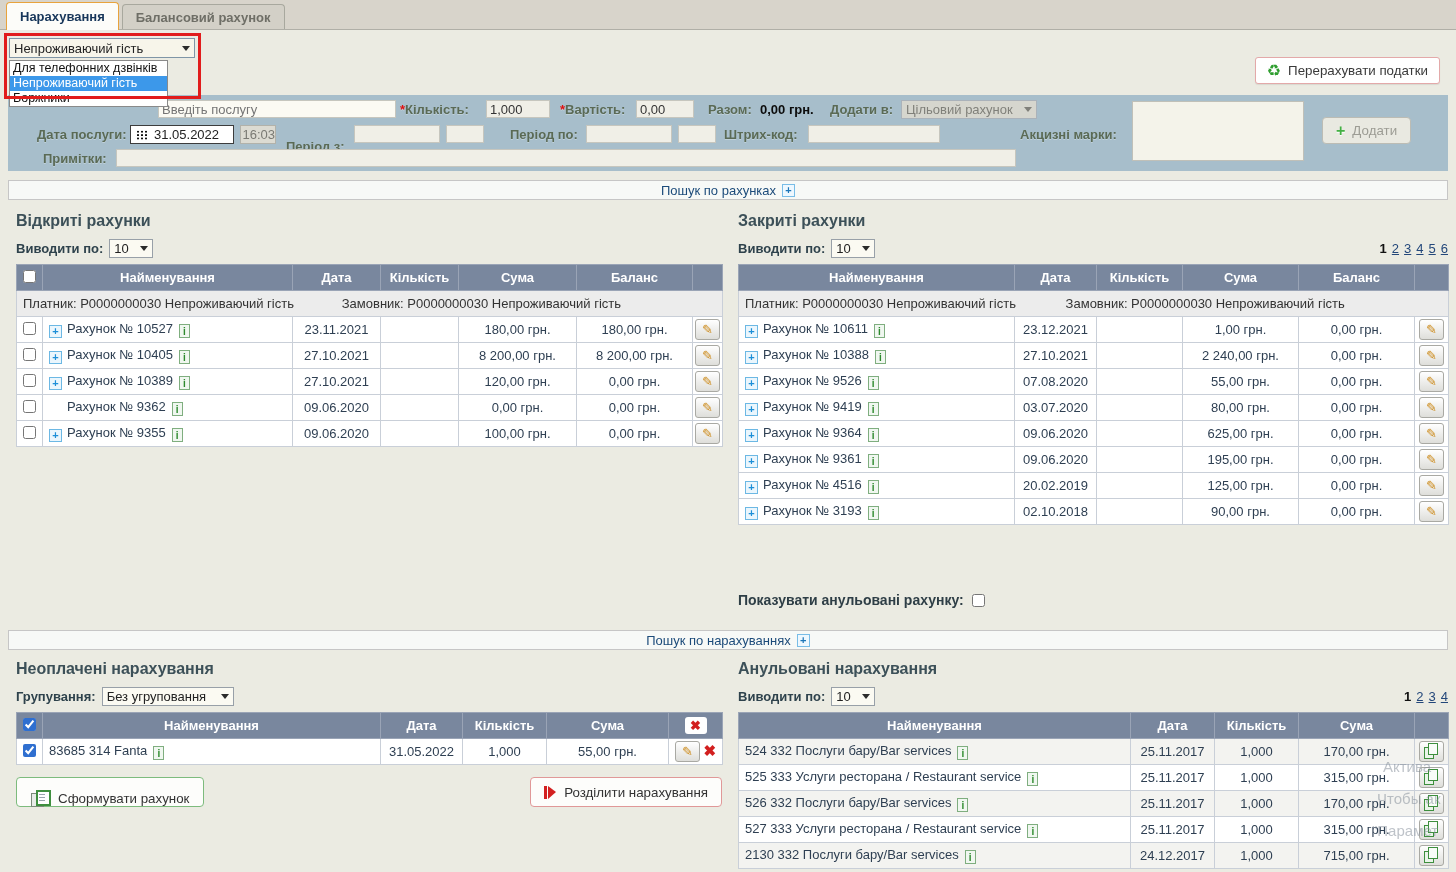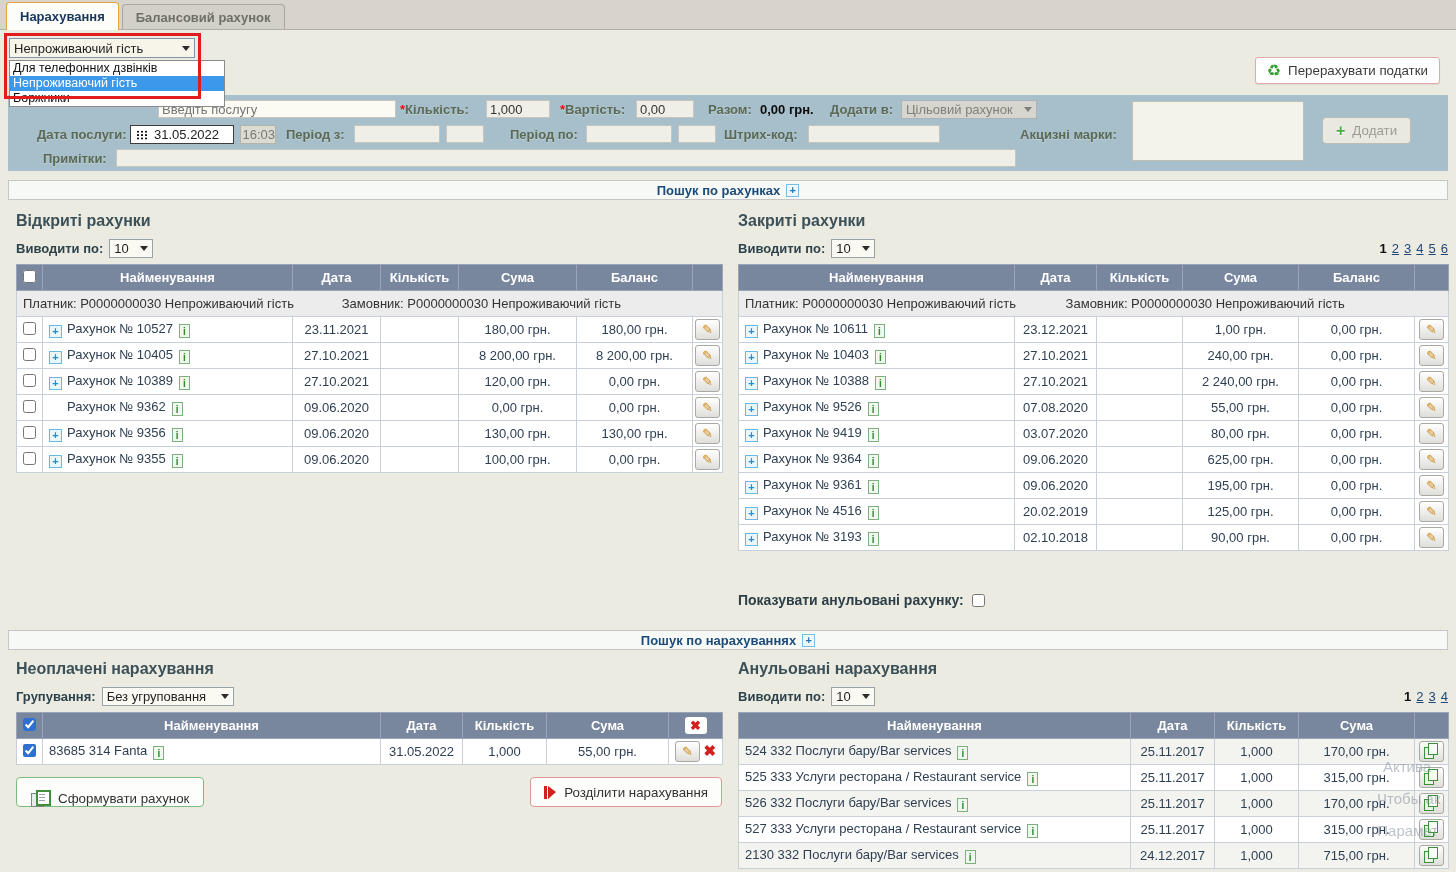--- a/index.html
+++ b/index.html
@@ -17,21 +17,21 @@
        margin-bottom:-1px;z-index:2;position:relative}
 
   
   .red-annotation{position:absolute;left:4px;top:33px;width:197px;height:66px;
        border:3px solid #e11c1c;z-index:40;pointer-events:none}
   .cat-select{position:absolute;left:9px;top:38px;width:186px;height:20px;z-index:35;
        display:flex;align-items:center;justify-content:space-between;background:#f7f5ea;
        border:1px solid #7f95a6;padding:0 4px;cursor:pointer}
   .car{width:0;height:0;border-left:4px solid transparent;border-right:4px solid transparent;
        border-top:5px solid #2b2b2b}
-  .optlist{position:absolute;left:9px;top:60px;width:216px;background:#fff;border:1px solid #8a8a8a;z-index:35}
+  .optlist{position:absolute;left:9px;top:60px;width:159px;background:#fff;border:1px solid #8a8a8a;z-index:35}
   .opt{height:15px;line-height:15px;padding:0 3px;white-space:nowrap;color:#111;cursor:pointer;font-size:12.5px;overflow:hidden}
   .opt.hl{background:#3c98ea;color:#fff}
 
   
   .recalc-btn{position:absolute;right:16px;top:57px;height:27px;display:inline-flex;align-items:center;gap:7px;
        background:#fff;border:1px solid #e3a9a9;border-radius:3px;padding:0 11px;color:#3a3a3a;cursor:pointer;
        box-shadow:0 1px 1px rgba(0,0,0,.08)}
   .recycle{color:#2f9e2f;font-size:16px;line-height:16px}
 
   
@@ -51,21 +51,21 @@
   .time-box{background:#dcdbd2;border:1px solid #b2b2aa;color:#7a7a74;height:19px;width:36px;
        display:inline-flex;align-items:center;justify-content:flex-end;padding-left:3px;overflow:hidden}
   .excise-ta{background:#f4f3ea;border:1px solid #c0c0b8;width:172px;height:60px;resize:none}
   .add-btn{display:inline-flex;align-items:center;gap:7px;background:#e9e9e1;border:1px solid #bcbcb4;
        border-radius:4px;color:#9c9c94;padding:0 13px;height:27px;cursor:default}
   .plus-big{color:#44b044;font-weight:bold;font-size:16px;line-height:14px;text-shadow:0 1px 0 #fff}
 
   
   .searchbar{position:absolute;left:8px;width:1440px;height:20px;background:#f7f9f7;border:1px solid #c6c6c6;
        display:flex;align-items:center;justify-content:center;gap:6px;cursor:pointer}
-  .sb-text{color:#1c4b7a;font-weight:bold}
+  .sb-text{color:#1c4b7a;font-weight:normal}
   .plus-box{display:inline-flex;width:13px;height:13px;border:1px solid #79bde7;background:#eef8ff;color:#1d76b8;
        font-size:11px;font-weight:bold;align-items:center;justify-content:center;line-height:11px}
 
   
   .section{position:absolute}
   #open-acc{left:16px;top:212px;width:706px}
   #closed-acc{left:738px;top:212px;width:710px}
   #unpaid{left:16px;top:660px;width:706px}
   #annulled{left:738px;top:660px;width:710px}
   .sec-title{font-size:16px;font-weight:bold;color:#3c5058;margin:0 0 8px 0}
@@ -172,21 +172,21 @@
   </span>
 
   <span class="flabel fp" style="left:29px;top:32px">Дата послуги:</span>
   <span class="date-box fp" style="left:122px;top:30px;width:104px">
     <span class="cal-ico"></span>
     <span>31.05.2022</span>
   </span>
   <span class="time-box fp" style="left:232px;top:30px">
     <span>16:03</span>
   </span>
-  <span class="flabel fp" style="left:278px;top:32px">Період з:</span>
+  <span class="flabel fp" style="left:278px;top:44px">Період з:</span>
   <input class="tin fp" style="left: 346px; top: 30px; width: 86px;">
   <input class="tin fp" style="left: 438px; top: 30px; width: 38px;">
   <span class="flabel fp" style="left:502px;top:32px">Період по:</span>
   <input class="tin fp" style="left: 578px; top: 30px; width: 86px;">
   <input class="tin fp" style="left: 670px; top: 30px; width: 38px;">
   <span class="flabel fp" style="left:716px;top:32px">Штрих-код:</span>
   <input class="tin fp" style="left: 800px; top: 30px; width: 132px;">
   <span class="flabel fp" style="left:1012px;top:32px">Акцизні марки:</span>
   <textarea class="excise-ta fp" style="left: 1124px; top: 6px;"></textarea>
   <button class="add-btn fp" style="left:1314px;top:22px">
@@ -292,31 +292,20 @@
           <td><span class="expand-icon" style="visibility: hidden;">+</span><span>Рахунок № 9362</span><span class="info-icon">i</span></td>
           <td class="ctr">09.06.2020</td>
           <td class="num"></td>
           <td class="num">0,00 грн.</td>
           <td class="num">0,00 грн.</td>
           <td class="pad0"><span class="btn-ico">
               <span class="pencil">✎</span>
             </span></td>
         </tr>
 
-        <tr>
-          <td class="ctr"><input type="checkbox" style=""></td>
-          <td><span class="expand-icon">+</span><span>Рахунок № 9356</span><span class="info-icon">i</span></td>
-          <td class="ctr">09.06.2020</td>
-          <td class="num"></td>
-          <td class="num">130,00 грн.</td>
-          <td class="num">130,00 грн.</td>
-          <td class="pad0"><span class="btn-ico">
-              <span class="pencil">✎</span>
-            </span></td>
-        </tr>
 
         <tr>
           <td class="ctr"><input type="checkbox" style=""></td>
           <td><span class="expand-icon">+</span><span>Рахунок № 9355</span><span class="info-icon">i</span></td>
           <td class="ctr">09.06.2020</td>
           <td class="num"></td>
           <td class="num">100,00 грн.</td>
           <td class="num">0,00 грн.</td>
           <td class="pad0"><span class="btn-ico">
               <span class="pencil">✎</span>
@@ -385,30 +374,20 @@
           <td><span class="expand-icon">+</span><span>Рахунок № 10611</span><span class="info-icon">i</span></td>
           <td class="ctr">23.12.2021</td>
           <td class="num"></td>
           <td class="num">1,00 грн.</td>
           <td class="num">0,00 грн.</td>
           <td class="pad0"><span class="btn-ico">
               <span class="pencil">✎</span>
             </span></td>
         </tr>
 
-        <tr>
-          <td><span class="expand-icon">+</span><span>Рахунок № 10403</span><span class="info-icon">i</span></td>
-          <td class="ctr">27.10.2021</td>
-          <td class="num"></td>
-          <td class="num">240,00 грн.</td>
-          <td class="num">0,00 грн.</td>
-          <td class="pad0"><span class="btn-ico">
-              <span class="pencil">✎</span>
-            </span></td>
-        </tr>
 
         <tr>
           <td><span class="expand-icon">+</span><span>Рахунок № 10388</span><span class="info-icon">i</span></td>
           <td class="ctr">27.10.2021</td>
           <td class="num"></td>
           <td class="num">2 240,00 грн.</td>
           <td class="num">0,00 грн.</td>
           <td class="pad0"><span class="btn-ico">
               <span class="pencil">✎</span>
             </span></td>

